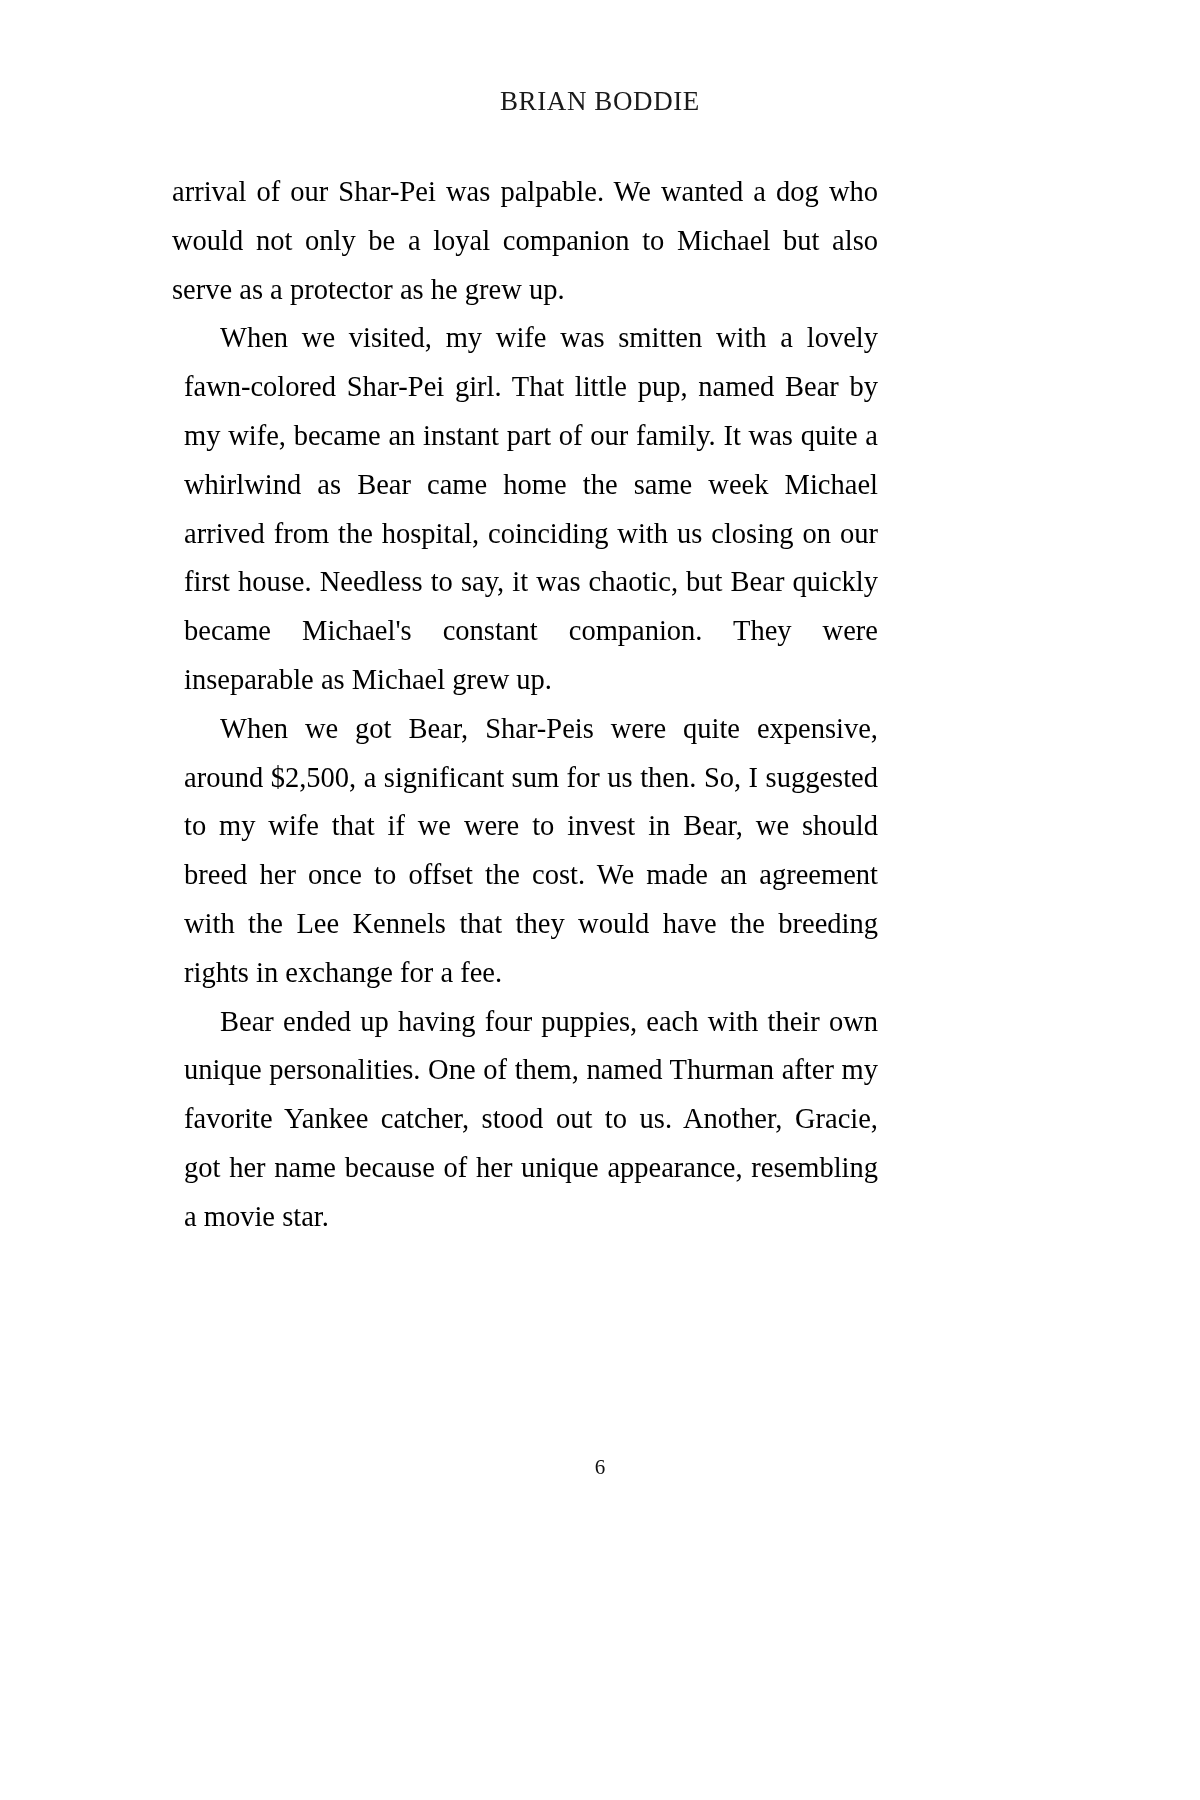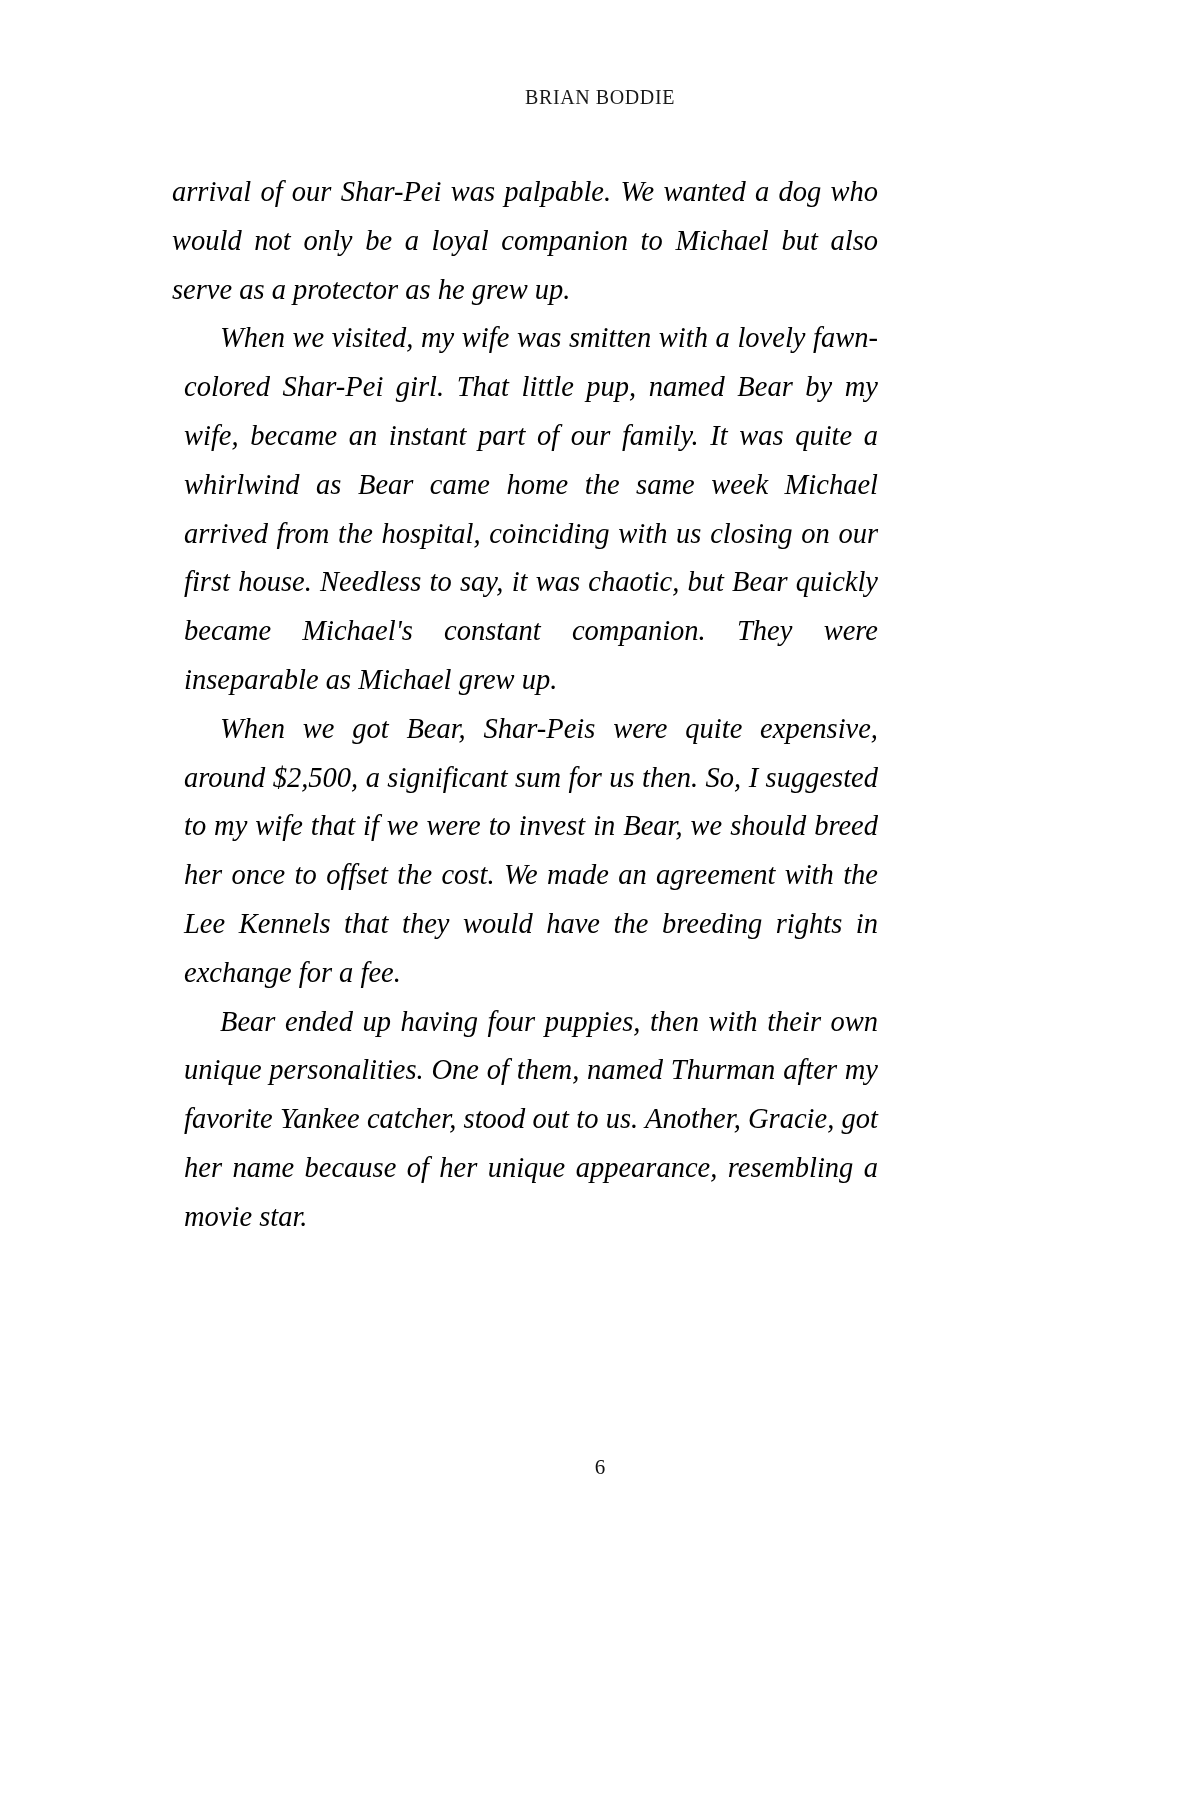--- a/index.html
+++ b/index.html
@@ -19,42 +19,41 @@
     position: absolute;
     inset: 0;
     background: #ffffff;
   }
   .running-head {
     position: absolute;
     top: 86px;
     left: 0;
     width: 1200px;
     text-align: center;
-    font-size: 20px;
+    font-size: 27px;
     letter-spacing: 0.6px;
     font-variant: small-caps;
     text-transform: uppercase;
     color: #1a1a1a;
   }
   .text-block {
     position: absolute;
     top: 168px;
     left: 172px;
     width: 706px;
   }
   p.para {
     margin: 0 0 0 0;
     font-size: 28.5px;
     line-height: 48.8px;
     text-align: justify;
     text-justify: inter-word;
     color: #000000;
     -webkit-hyphens: none;
     hyphens: none;
-    font-style: italic;
   }
   p.para.indent {
     text-indent: 36px;
     margin-left: 12px;
   }
   p.para.noindent {
     text-indent: 0;
   }
   
   .page-number {
@@ -75,19 +74,19 @@
   <div class="running-head">Brian Boddie</div>
 
   <div class="text-block">
 
     <p class="para noindent">arrival of our Shar-Pei was palpable. We wanted a dog who would not only be a loyal companion to Michael but also serve as a protector as he grew up.</p>
 
     <p class="para indent">When we visited, my wife was smitten with a lovely fawn-colored Shar-Pei girl. That little pup, named Bear by my wife, became an instant part of our family. It was quite a whirlwind as Bear came home the same week Michael arrived from the hospital, coinciding with us closing on our first house. Needless to say, it was chaotic, but Bear quickly became Michael's constant companion. They were inseparable as Michael grew up.</p>
 
     <p class="para indent">When we got Bear, Shar-Peis were quite expensive, around $2,500, a significant sum for us then. So, I suggested to my wife that if we were to invest in Bear, we should breed her once to offset the cost. We made an agreement with the Lee Kennels that they would have the breeding rights in exchange for a fee.</p>
 
-    <p class="para indent">Bear ended up having four puppies, then with their own unique personalities. One of them, named Thurman after my favorite Yankee catcher, stood out to us. Another, Gracie, got her name because of her unique appearance, resembling a movie star.</p>
+    <p class="para indent">Bear ended up having four puppies, each with their own unique personalities. One of them, named Thurman after my favorite Yankee catcher, stood out to us. Another, Gracie, got her name because of her unique appearance, resembling a movie star.</p>
 
   </div>
 
   <div class="page-number">6</div>
 
 </div>
 
 </body></html>

